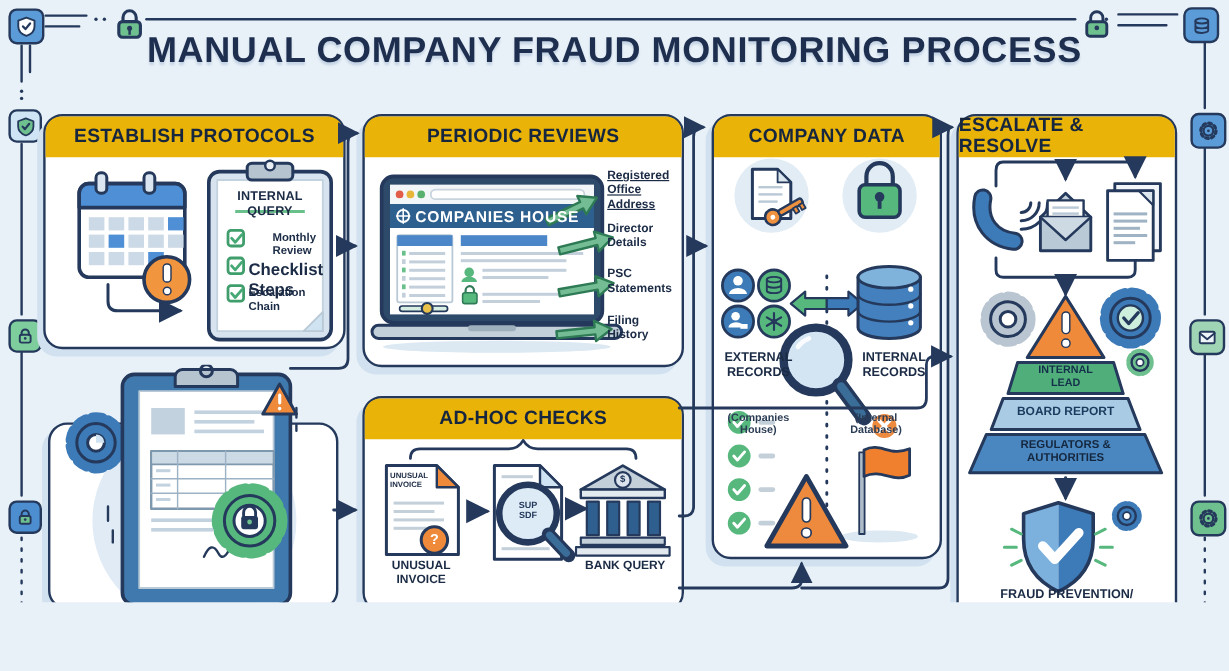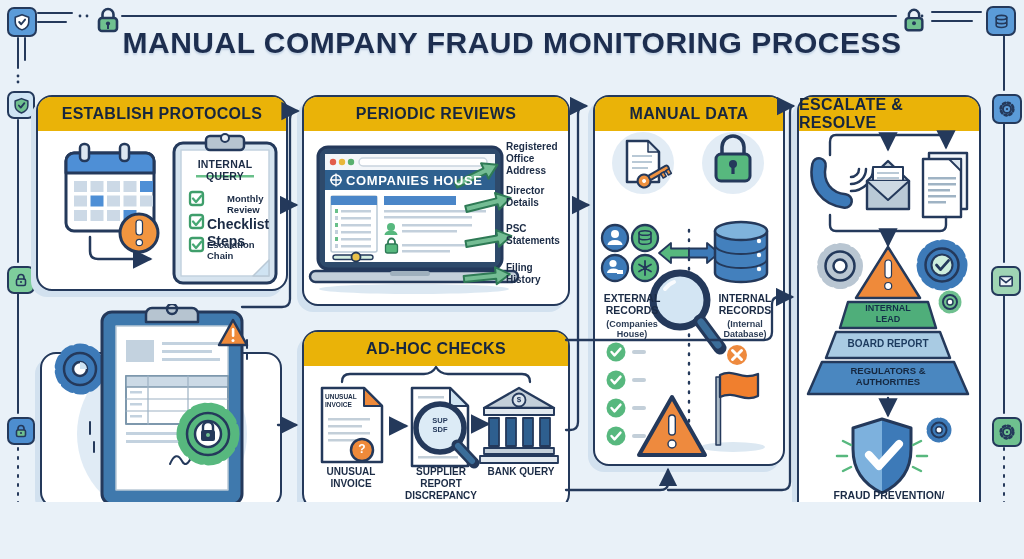--- a/index.html
+++ b/index.html
@@ -7,21 +7,21 @@
           font-family:"Liberation Sans",sans-serif;color:#1b2b45;}
   .abs{position:absolute;}
   svg{display:block;}
   svg *{stroke-linejoin:round;stroke-linecap:round;}
   .panel{position:absolute;background:#ffffff;border:2.5px solid #24395b;border-radius:16px;
          box-shadow:-5px 6px 0 #d2e1ef;z-index:2;}
   .hdr{position:absolute;top:0;left:0;right:0;height:34px;background:#eab308;
        border-radius:13px 13px 0 0;display:flex;align-items:center;justify-content:center;
        font-weight:800;font-size:16px;color:#16263f;letter-spacing:.3px;}
   .cap{position:absolute;font-weight:800;color:#1b2b45;text-align:center;line-height:1.18;}
-  .sub{position:absolute;font-weight:600;color:#2b3c55;text-align:center;line-height:1.15;}
+  .sub{position:absolute;font-weight:600;color:#2b3c55;text-align:center;line-height:1.15;margin-top:24px;}
   .title{position:absolute;left:0;right:0;top:26px;text-align:center;font-size:30px;font-weight:800;
          color:#1d2e4f;letter-spacing:.5px;text-shadow:0 2px 2px rgba(150,175,205,.45);}
   .icosq{position:absolute;border:2px solid #24395b;border-radius:7px;display:flex;
          align-items:center;justify-content:center;z-index:2;}
   .ovl{position:absolute;left:0;top:0;z-index:3;pointer-events:none;}
   .psvg{position:absolute;left:0;top:0;pointer-events:none;}
 </style>
 </head>
 <body>
 
@@ -245,21 +245,21 @@
         <rect x="86" y="174" width="40" height="5" rx="2.5" fill="#9fb0bd"></rect>
       </g>
 
       <g fill="#74bd94" stroke="#2e7a55" stroke-width="2">
         <use href="#ga" transform="translate(152,88) rotate(-26)"></use>
         <use href="#ga" transform="translate(162,112) rotate(-14)"></use>
         <use href="#ga" transform="translate(162,147) rotate(-10)"></use>
         <use href="#ga" transform="translate(160,182) rotate(-6)"></use>
       </g>
     </svg>
-    <div class="cap" style="left:202px;top:44px;width:60px;font-size:10px;font-weight:700;text-align:left;">Registered Office Address</div>
+    <div class="cap" style="left:202px;top:44px;width:60px;font-size:10px;font-weight:700;text-align:left;text-decoration:underline;">Registered Office Address</div>
     <div class="cap" style="left:202px;top:88px;width:60px;font-size:10px;font-weight:700;text-align:left;">Director Details</div>
     <div class="cap" style="left:202px;top:126px;width:60px;font-size:10px;font-weight:700;text-align:left;">PSC Statements</div>
     <div class="cap" style="left:202px;top:165px;width:60px;font-size:10px;font-weight:700;text-align:left;">Filing History</div>
     <div class="cap" style="left:42px;top:76px;width:150px;font-size:13px;color:#ffffff;letter-spacing:.6px;text-align:left;">COMPANIES HOUSE</div>
   </div>
 
   <div class="panel" style="left:40px;top:352px;width:238px;height:152px;">
     <svg class="psvg" style="top:-50px;" width="238" height="262" viewBox="0 0 238 262">
       <circle cx="120" cy="130" r="85" fill="#e0ebf5"></circle>
 
@@ -351,26 +351,25 @@
         <rect x="236" y="86" width="10" height="28" fill="#2e5f8f" stroke="#24395b" stroke-width="1.8"></rect>
         <rect x="180" y="116" width="70" height="6" fill="#c3cfd9" stroke="#24395b" stroke-width="1.8"></rect>
         <rect x="176" y="124" width="78" height="7" fill="#e2e9ef" stroke="#24395b" stroke-width="1.8"></rect>
       </g>
     </svg>
     <div class="cap" style="left:21px;top:61px;width:40px;font-size:6.5px;text-align:left;line-height:1.25;">UNUSUAL INVOICE</div>
     <div class="cap" style="left:47px;top:110px;width:22px;font-size:12px;color:#ffffff;">?</div>
     <div class="cap" style="left:124px;top:85px;width:24px;font-size:7.5px;font-weight:700;color:#24395b;">SUP SDF</div>
     <div class="cap" style="left:205px;top:62.5px;width:20px;font-size:8px;color:#24395b;">$</div>
     <div class="cap" style="left:4px;top:134px;width:86px;font-size:10px;">UNUSUAL INVOICE</div>
-    <div class="cap" style="left:94px;top:134px;width:86px;font-size:10px;">SUPPLIER REPORT DISCREPANCY</div>
     <div class="cap" style="left:180px;top:134px;width:74px;font-size:10px;">BANK QUERY</div>
   </div>
 
   <div class="panel" style="left:593px;top:95px;width:188px;height:367px;">
-    <div class="hdr">MANUAL DATA</div>
+    <div class="hdr">COMPANY DATA</div>
     <svg class="psvg" width="188" height="367" viewBox="0 0 188 367">
       <circle cx="48" cy="66" r="31" fill="#e2ecf5"></circle>
         <circle cx="138" cy="66" r="31" fill="#e2ecf5"></circle>
 
       <g>
         <path d="M32,44 h21 l11,11 v30 h-32 z" fill="#ffffff" stroke="#24395b" stroke-width="2.5"></path>
         <path d="M53,44 v11 h11 z" fill="#dce6ef" stroke="#24395b" stroke-width="1.5"></path>
         <rect x="37" y="58" width="20" height="2" fill="#b9c9d6"></rect>
           <rect x="37" y="64" width="20" height="2" fill="#b9c9d6"></rect>
           <rect x="37" y="70" width="16" height="2" fill="#b9c9d6"></rect>
@@ -457,21 +456,21 @@
       </g>
       <g>
         <path d="M77,300 L110,358 H44 Z" fill="#ee8a3e" stroke="#24395b" stroke-width="4"></path>
         <rect x="73.7" y="318" width="6.6" height="20" rx="3.3" fill="#ffffff" stroke="#24395b" stroke-width="1.4"></rect>
         <circle cx="77" cy="347" r="4" fill="#ffffff" stroke="#24395b" stroke-width="1.4"></circle>
       </g>
     </svg>
     <div class="cap" style="left:0px;top:195px;width:74px;font-size:10.5px;">EXTERNAL RECORDS</div>
     <div class="sub" style="left:0px;top:222px;width:74px;font-size:9px;">(Companies House)</div>
     <div class="cap" style="left:113px;top:195px;width:74px;font-size:10.5px;">INTERNAL RECORDS</div>
-    <div class="sub" style="left:113px;top:222px;width:74px;font-size:9px;">(Internal Database)</div>
+    <div class="sub" style="left:98px;top:222px;width:74px;font-size:9px;">(Internal Database)</div>
   </div>
 
   <div class="panel" style="left:797px;top:95px;width:180px;height:420px;">
     <div class="hdr" style="font-size:16px;">ESCALATE &amp; RESOLVE</div>
     <svg class="psvg" width="180" height="420" viewBox="0 0 180 420">
       <defs>
           <marker id="ar4" markerWidth="9" markerHeight="9" refX="7" refY="4" orient="auto">
             <path d="M0,0 L8,4 L0,8 Z" fill="#24395b"></path>
           </marker>
         </defs>

